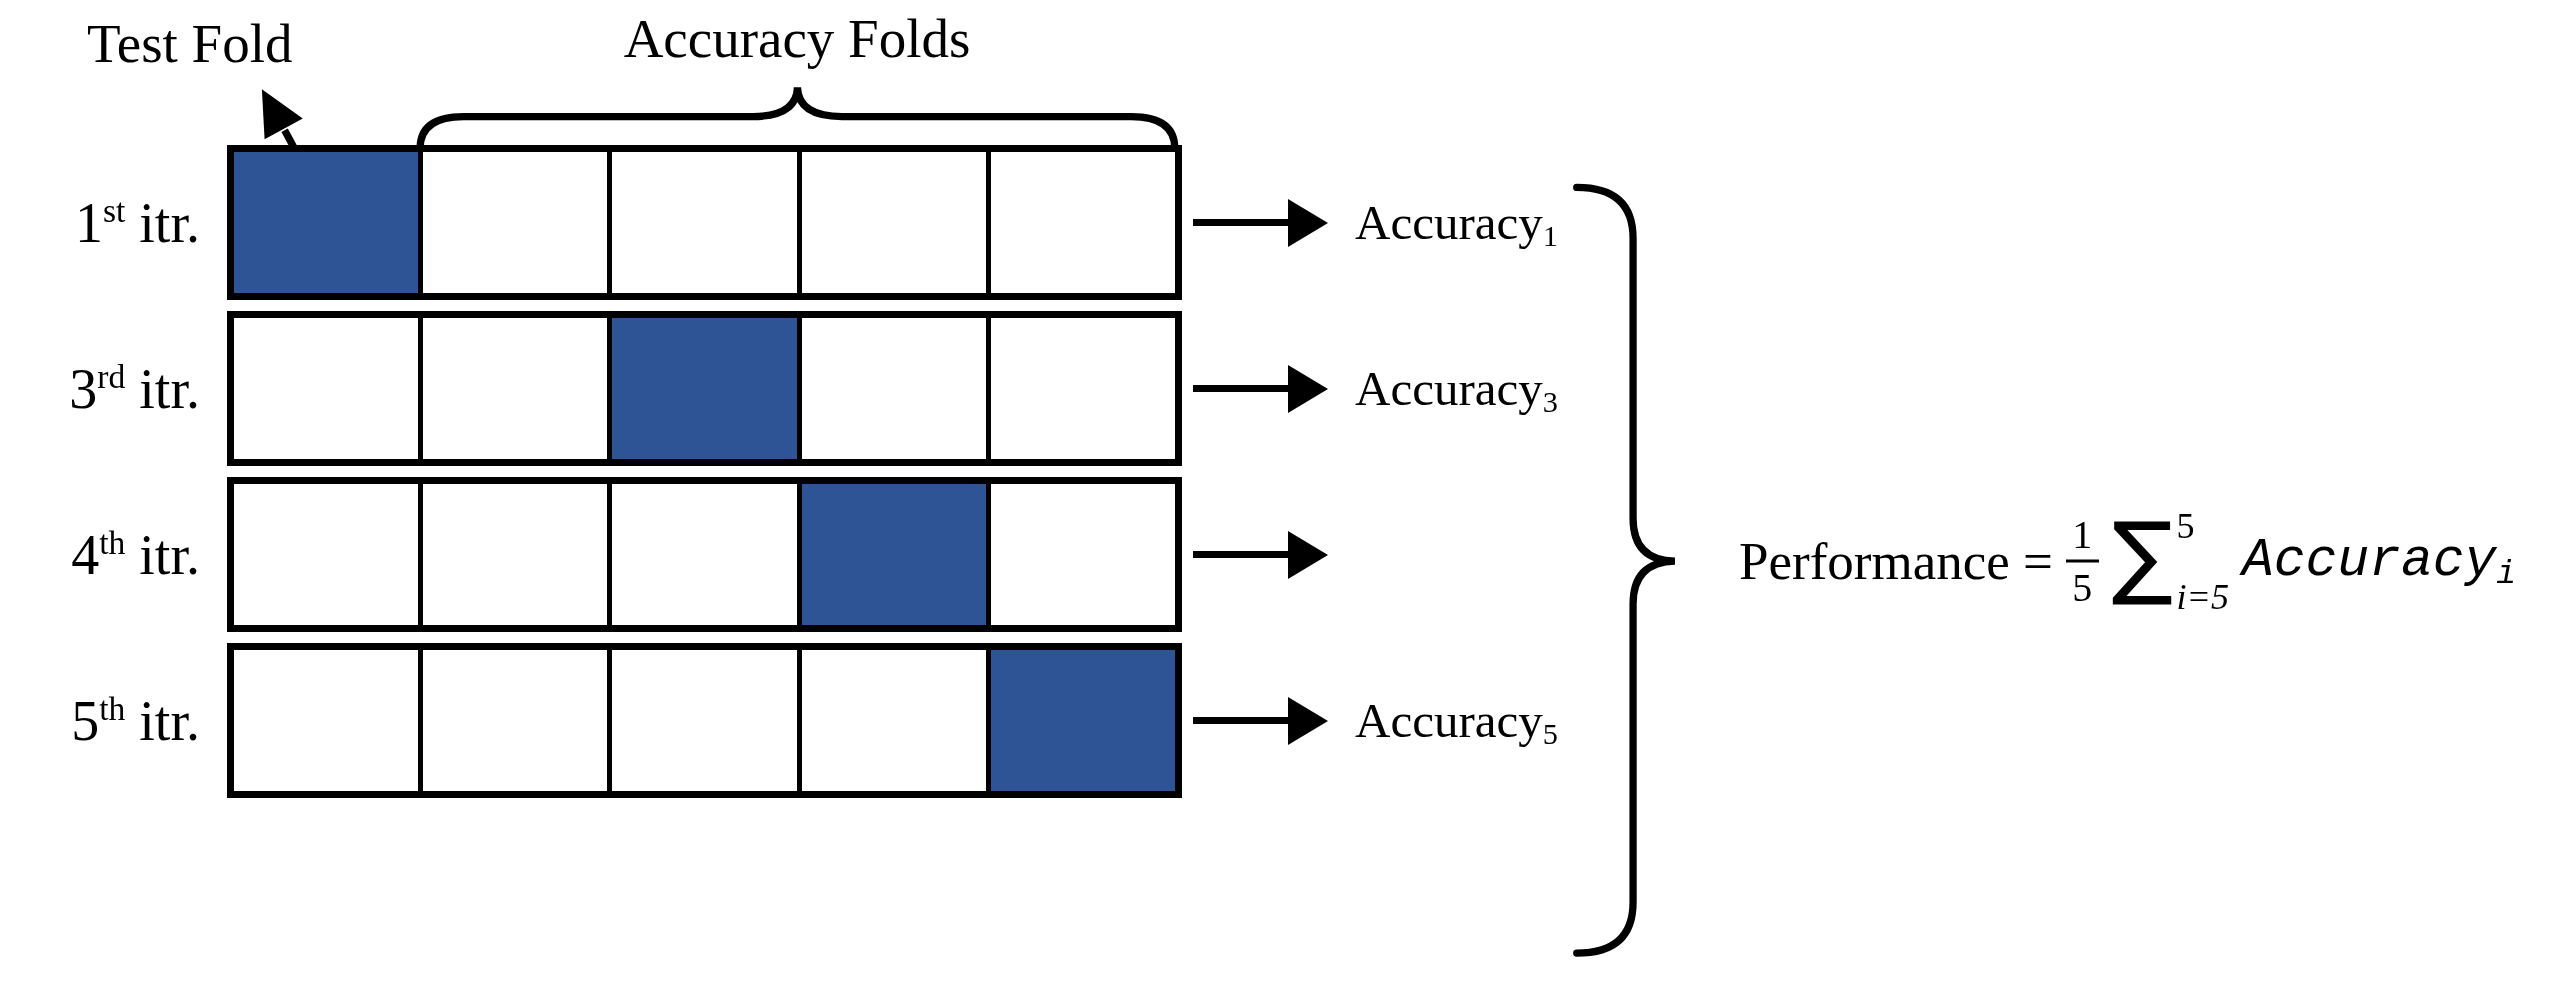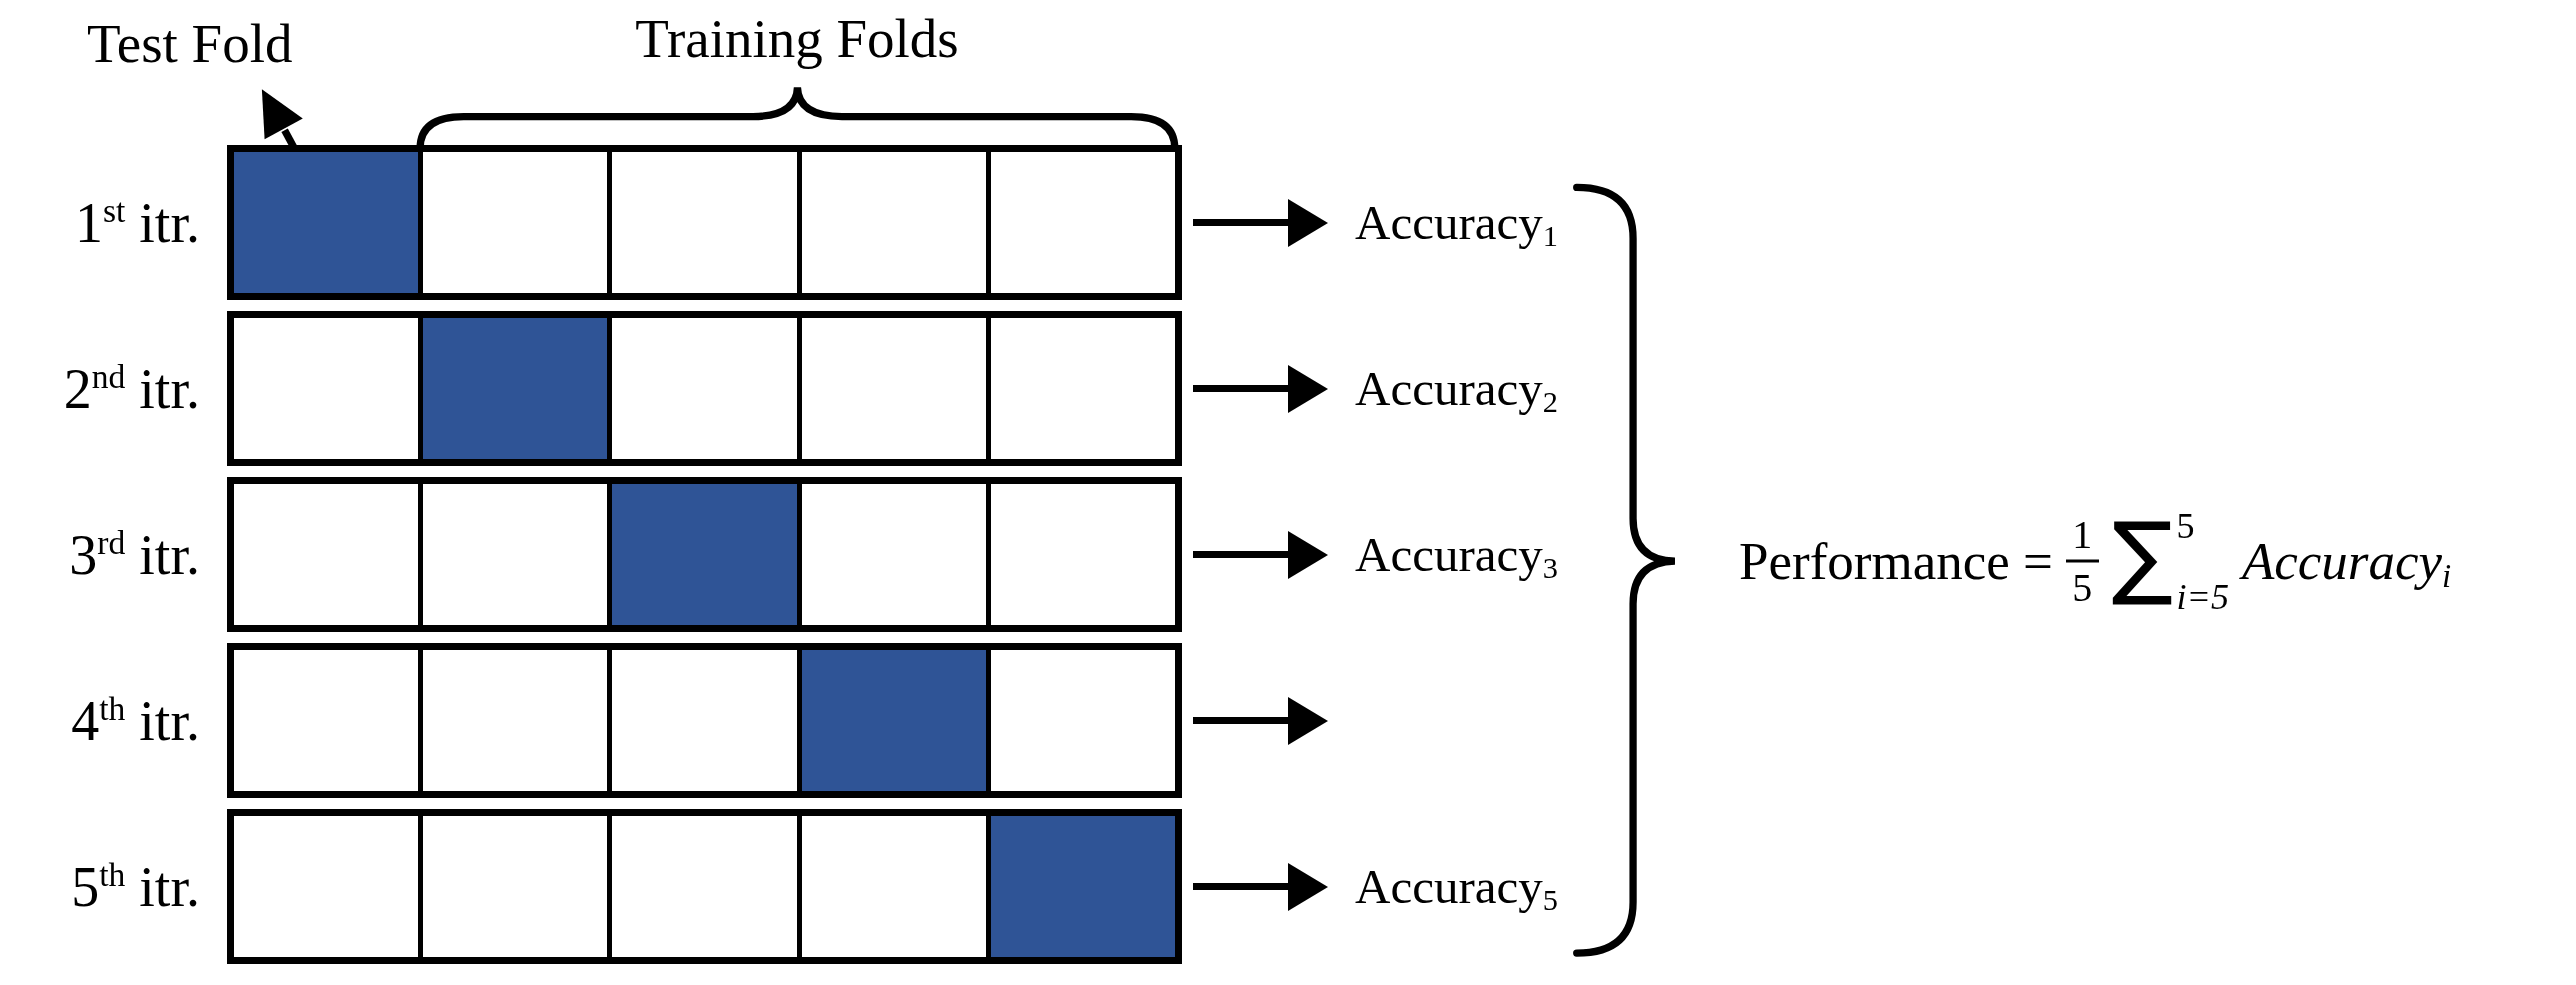--- a/index.html
+++ b/index.html
@@ -33,73 +33,58 @@
     position:absolute;left:1739px;top:561px;transform:translateY(-50%);
     display:flex;align-items:center;gap:13px;font-size:53px;line-height:1;white-space:nowrap;
   }
   .frac{display:inline-flex;flex-direction:column;align-items:center;font-size:40px;line-height:1.1;}
   .frac .num{border-bottom:3.6px solid #000;padding:0 6.4px 2.7px;}
   .frac .den{padding-top:2.7px;}
   .sum{display:inline-flex;align-items:center;}
   .sigma{font-family:"DejaVu Sans", sans-serif;font-size:91px;line-height:1;transform:translateY(-5.5px);}
   .limits{display:inline-flex;flex-direction:column;justify-content:space-between;height:107px;margin-left:3.6px;font-size:36px;}
   .limits .lower{font-style:italic;}
-  .term{font-style:italic;}
+  .term{font-style:italic;font-family:Liberation Mono, monospace;}
   .term .term-sub{font-size:0.62em;font-style:italic;position:relative;top:0.24em;}
 </style>
 </head>
 <body>
 
 <div class="canvas">
 
   <svg class="overlay" viewBox="0 0 2833 1084" aria-hidden="true">
 
     <path d="M 462 163 Q 462 128 510 128 L 828 128 Q 876 128 877 96 Q 878 128 926 128 L 1244 128 Q 1292 128 1292 163" fill="none" stroke="#000" stroke-width="8" stroke-linecap="round"></path>
 
     <path d="M 1734 206 Q 1796 206 1796 262 L 1796 570 Q 1796 616 1842 617 Q 1796 618 1796 664 L 1796 992 Q 1796 1048 1734 1048" fill="none" stroke="#000" stroke-width="8" stroke-linecap="round"></path>
 
     <line x1="348" y1="208" x2="313" y2="143" stroke="#000" stroke-width="8"></line>
     <polygon points="288,98 333,130 291,153" fill="#000"></polygon>
   </svg>
 
   <div class="test-fold">Test Fold</div>
-  <div class="training-folds">Training Folds</div>
+  <div class="training-folds">Accuracy Folds</div>
 
   <div id="rows">
   <div class="itr-row">
     <div class="itr-label"><span class="ord">1</span><sup class="suf">st</sup><span class="rest"> itr.</span></div>
     <div class="fold-grid">
           <div class="cell test" style="background: rgb(47, 84, 150);"></div>
           <div class="cell"></div>
           <div class="cell"></div>
           <div class="cell"></div>
           <div class="cell"></div>
         </div>
     <div class="arrow">
           <span class="shaft"></span>
           <span class="head"></span>
         </div>
     <div class="acc"><span class="acc-base">Accuracy</span><sub class="acc-sub">1</sub></div>
   </div>
 
-  <div class="itr-row">
-    <div class="itr-label"><span class="ord">2</span><sup class="suf">nd</sup><span class="rest"> itr.</span></div>
-    <div class="fold-grid">
-          <div class="cell"></div>
-          <div class="cell test" style="background: rgb(47, 84, 150);"></div>
-          <div class="cell"></div>
-          <div class="cell"></div>
-          <div class="cell"></div>
-        </div>
-    <div class="arrow">
-          <span class="shaft"></span>
-          <span class="head"></span>
-        </div>
-    <div class="acc"><span class="acc-base">Accuracy</span><sub class="acc-sub">2</sub></div>
-  </div>
 
   <div class="itr-row">
     <div class="itr-label"><span class="ord">3</span><sup class="suf">rd</sup><span class="rest"> itr.</span></div>
     <div class="fold-grid">
           <div class="cell"></div>
           <div class="cell"></div>
           <div class="cell test" style="background: rgb(47, 84, 150);"></div>
           <div class="cell"></div>
           <div class="cell"></div>
         </div>

